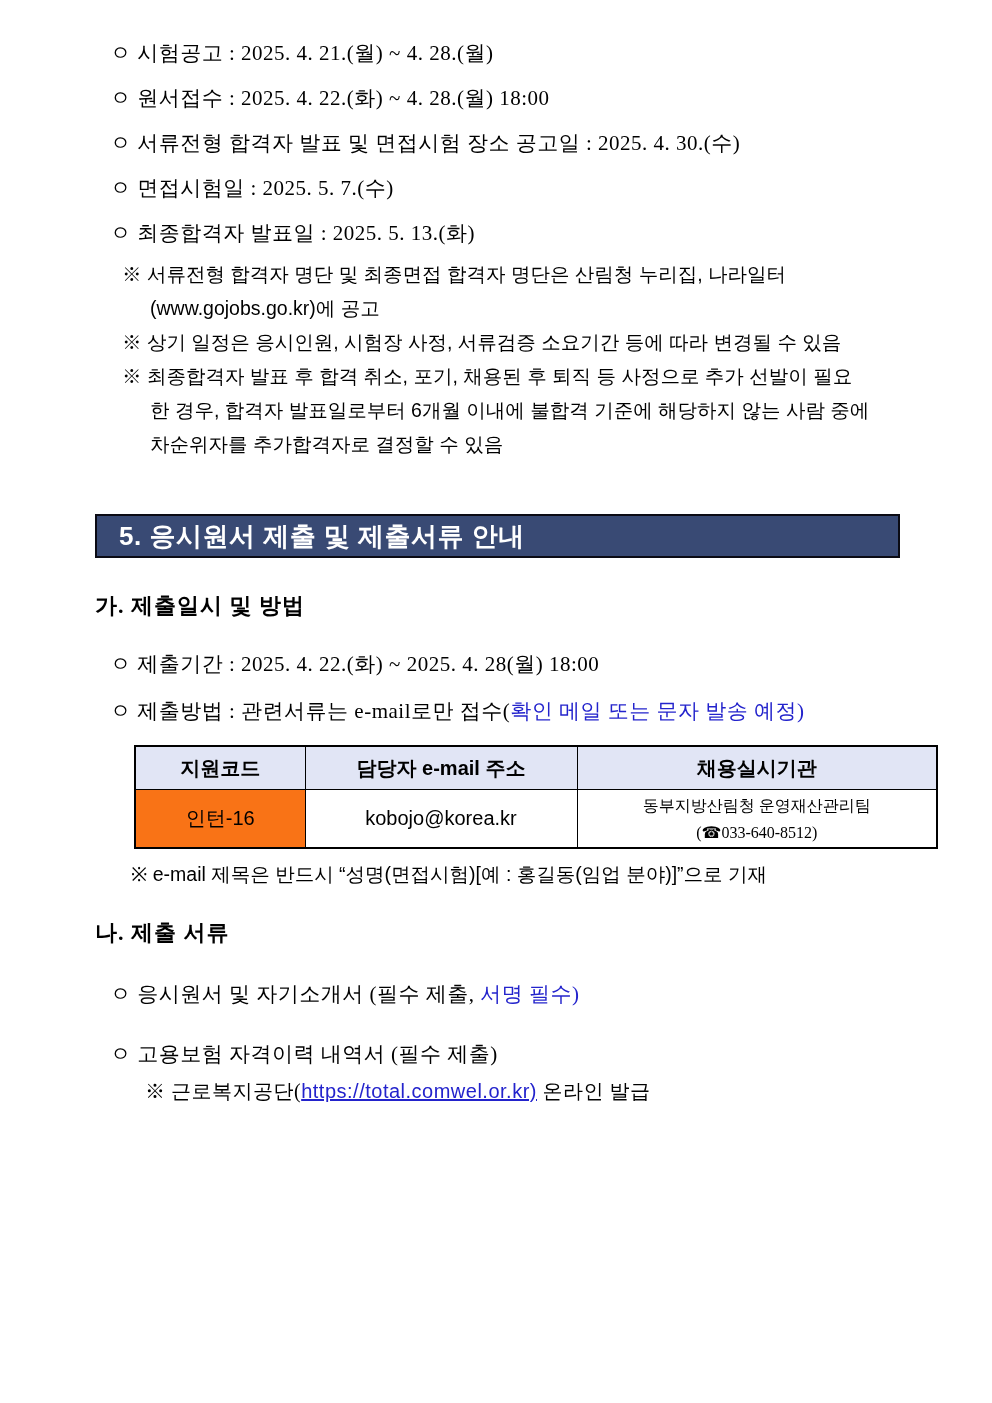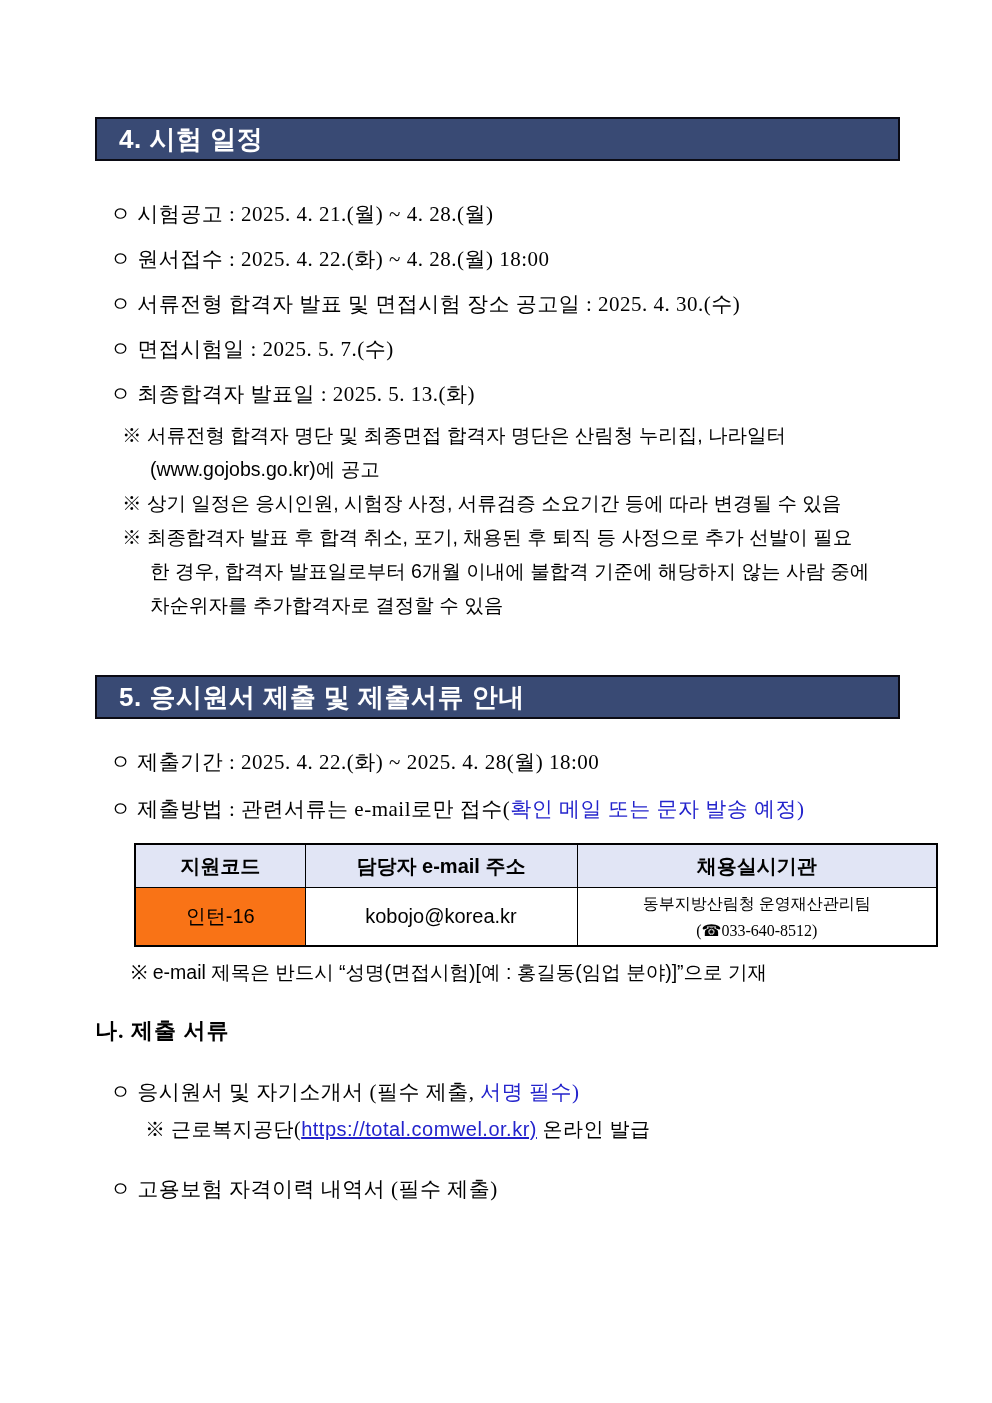--- a/index.html
+++ b/index.html
@@ -113,23 +113,20 @@
   .line-doc1  { margin-top: 34px; }
   .line-doc2  { margin-top: 35px; }
   .line-doc3  { margin-top: 12px; padding-left: 50px; font-size: 20px; }
 </style>
 </head>
 <body>
 
 <div class="page">
   <div class="content">
 
-    <div class="sec-header hdr4">
-      <span>4. 시험 일정</span>
-    </div>
 
     <div class="bullets4">
       <div class="body-line">ㅇ  시험공고 :  2025. 4. 21.(월) ~ 4. 28.(월)</div>
       <div class="body-line">ㅇ  원서접수 :  2025. 4. 22.(화) ~ 4. 28.(월) 18:00</div>
       <div class="body-line">ㅇ  서류전형 합격자 발표 및 면접시험 장소 공고일 : 2025. 4. 30.(수)</div>
       <div class="body-line">ㅇ  면접시험일 : 2025. 5. 7.(수)</div>
       <div class="body-line">ㅇ  최종합격자 발표일 : 2025. 5. 13.(화)</div>
     </div>
 
     <div class="notes4">
@@ -138,20 +135,21 @@
       <div class="note-line">※ 상기 일정은 응시인원, 시험장 사정, 서류검증 소요기간 등에 따라 변경될 수 있음</div>
       <div class="note-line">※ 최종합격자 발표 후 합격 취소, 포기, 채용된 후 퇴직 등 사정으로 추가 선발이 필요</div>
       <div class="note-line note-cont">한 경우, 합격자 발표일로부터 6개월 이내에 불합격 기준에 해당하지 않는 사람 중에</div>
       <div class="note-line note-cont">차순위자를 추가합격자로 결정할 수 있음</div>
     </div>
 
     <div class="sec-header hdr5">
       <span>5. 응시원서 제출 및 제출서류 안내</span>
     </div>
 
+    <div class="sub-heading sub-a">가. 제출일시 및 방법</div>
 
     <div class="body-line line-period">ㅇ  제출기간 : 2025. 4. 22.(화)  ~  2025. 4. 28(월) 18:00</div>
 
     <div class="body-line line-method">
       <span>ㅇ  제출방법 : 관련서류는 e-mail로만 접수(</span><span class="blue">확인 메일 또는 문자 발송 예정)</span>
     </div>
 
     <div class="tbl-wrap">
       <table class="apply-table">
         <colgroup>
@@ -178,20 +176,20 @@
     </div>
 
     <div class="note-line email-note">※ e-mail 제목은 반드시 “성명(면접시험)[예 : 홍길동(임업 분야)]”으로 기재</div>
 
     <div class="sub-heading sub-b">나. 제출 서류</div>
 
     <div class="body-line line-doc1">
       <span>ㅇ  응시원서 및 자기소개서 (필수 제출, </span><span class="blue">서명 필수)</span>
     </div>
 
+    <div class="body-line line-doc2">ㅇ  고용보험 자격이력 내역서 (필수 제출)</div>
+
     <div class="body-line line-doc3">
       <span>※  근로복지공단(</span><a class="link">https://total.comwel.or.kr)</a><span> 온라인 발급</span>
     </div>
-
-    <div class="body-line line-doc2">ㅇ  고용보험 자격이력 내역서 (필수 제출)</div>
 
   </div>
 </div>
 
 </body></html>

